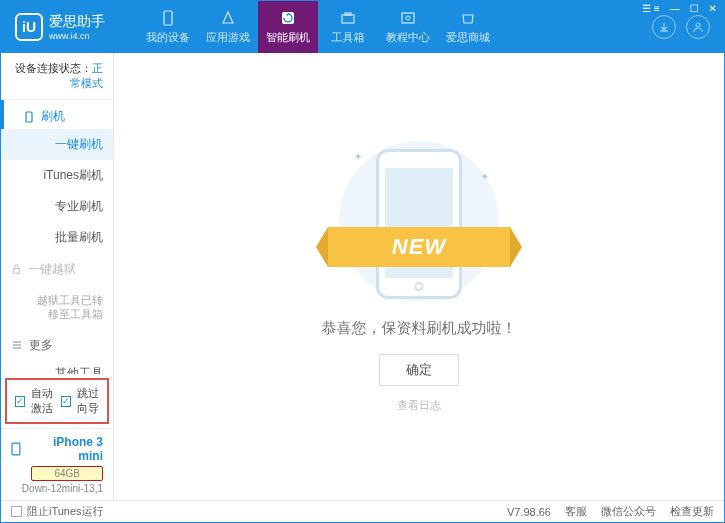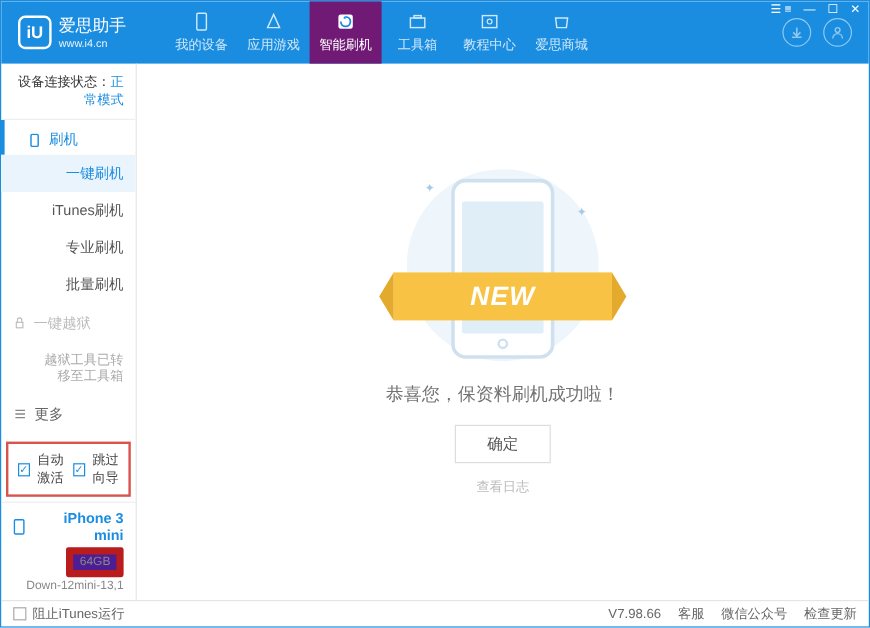--- a/index.html
+++ b/index.html
@@ -34,21 +34,21 @@
 .side-item.selected { background: #eaf4fd; color: #1a8de0; }
 .side-item.muted { color: #aaa; font-size: 11px; line-height: 1.3; }
 .side-lock { display: flex; align-items: center; gap: 6px; padding: 8px 10px; color: #bbb; }
 
 .side-checks { border: 2px solid #d9534f; padding: 6px 8px; margin: 4px; display: flex; gap: 8px; font-size: 11px; color: #444; }
 .chk { display: flex; align-items: center; gap: 3px; }
 .chk-box { width: 11px; height: 11px; border: 1px solid #1a8de0; color: #1a8de0; display: flex; align-items: center; justify-content: center; font-size: 9px; }
 
 .device-info { padding: 6px 10px; border-top: 1px solid #eee; }
 .dev-name { color: #1a8de0; font-weight: bold; font-size: 12px; display: flex; align-items: center; gap: 5px; }
-.dev-badge { display: inline-block; background: #4c1d95; border: 6px solid #b91c1c; color: #888; font-size: 10px; padding: 1px 5px; border-radius: 2px; margin-top: 3px; font-weight: normal; }
+.dev-badge { display: inline-block; background: #fef9c3; border: 1px solid #b91c1c; color: #888; font-size: 10px; padding: 1px 22px; border-radius: 2px; margin-top: 3px; font-weight: normal; }
 .dev-sub { color: #888; font-size: 10px; margin-top: 2px; }
 
 .main { flex: 1; display: flex; align-items: center; justify-content: center; position: relative; }
 .illus { display: flex; flex-direction: column; align-items: center; }
 .phone-wrap { position: relative; width: 150px; height: 160px; margin-bottom: 18px; }
 .glow { position: absolute; width: 160px; height: 160px; background: #eef6fc; border-radius: 50%; top: 0; left: -5px; }
 .phone { position: absolute; width: 86px; height: 150px; background: #fff; border: 3px solid #cfe1ef; border-radius: 12px; top: 8px; left: 32px; }
 .phone-screen { position: absolute; top: 16px; left: 6px; right: 6px; bottom: 18px; background: #e0eef8; border-radius: 2px; }
 .phone-btn { position: absolute; bottom: 5px; left: 50%; transform: translateX(-50%); width: 9px; height: 9px; border: 2px solid #cfe1ef; border-radius: 50%; }
 .ribbon { position: absolute; top: 86px; left: -16px; width: 182px; height: 40px; background: #f8c344; display: flex; align-items: center; justify-content: center; }

